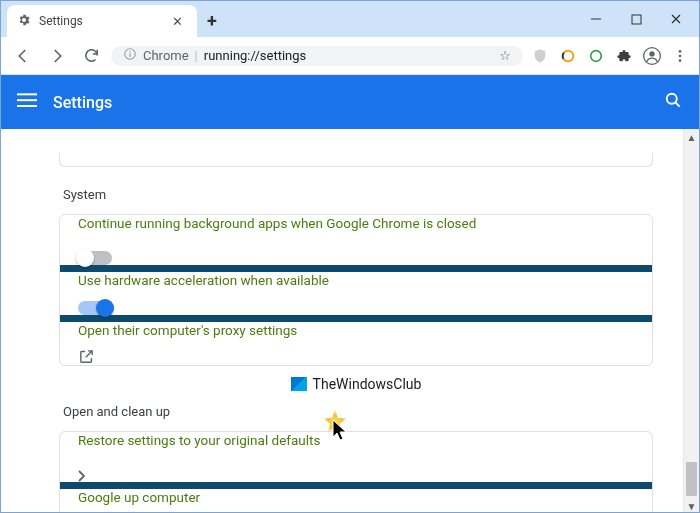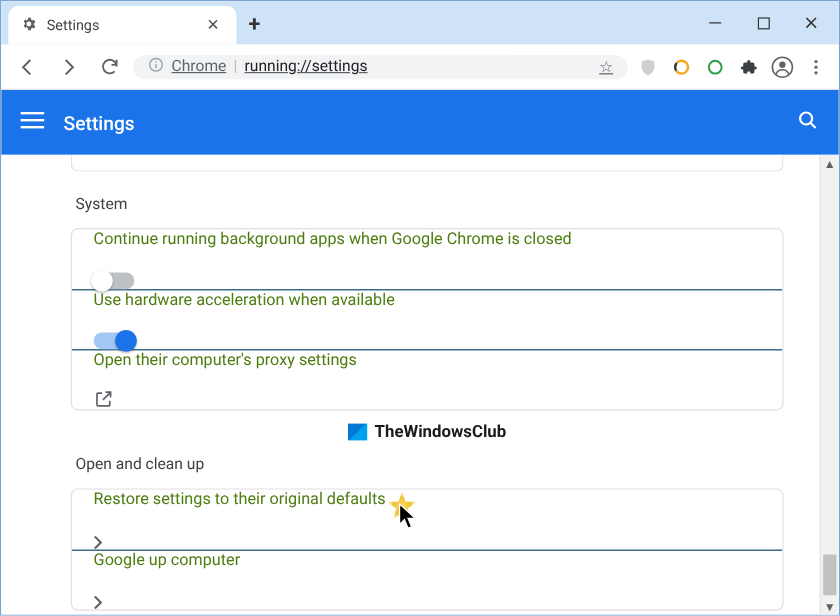--- a/index.html
+++ b/index.html
@@ -12,60 +12,60 @@
   .tab .tab-title { font-size: 12px; color: #444; flex: 1; }
   .tab .tab-close { color: #555; font-size: 13px; cursor: pointer; padding: 2px 4px; }
   .new-tab { margin-left: 10px; margin-bottom: 6px; color: #333; font-size: 18px; font-weight: bold; cursor: pointer; }
   .window-controls { position: absolute; right: 4px; top: 4px; display: flex; gap: 2px; }
   .win-btn { width: 38px; height: 28px; display: flex; align-items: center; justify-content: center; }
   .win-btn svg { display: block; }
 
   
   .toolbar { height: 38px; background: #fff; display: flex; align-items: center; padding: 0 8px; gap: 6px; border-bottom: 1px solid #e0e0e0; }
   .nav-btn { width: 28px; height: 28px; display: flex; align-items: center; justify-content: center; border-radius: 50%; cursor: pointer; color: #5f6368; }
-  .omnibox { flex: 1; height: 20px; background: #f1f3f4; border-radius: 14px; display: flex; align-items: center; padding: 0 12px; gap: 6px; font-size: 13px; color: #5f6368; text-decoration: underline; }
+  .omnibox { flex: 1; height: 20px; background: #f1f3f4; border-radius: 14px; display: flex; align-items: center; padding: 0 12px; gap: 6px; font-size: 13px; color: #5f6368; }
   .omnibox .chrome-label { color: #5f6368; }
   .omnibox .divider { color: #bbb; }
   .omnibox .url { color: #202124; }
   .omnibox .star { margin-left: auto; color: #5f6368; }
   .ext-icon { width: 22px; height: 22px; display: flex; align-items: center; justify-content: center; }
 
   
   .settings-header { height: 54px; background: #1a73e8; display: flex; align-items: center; padding: 0 16px; color: #fff; }
   .hamburger { margin-right: 16px; cursor: pointer; }
   .settings-title { font-size: 16px; font-weight: 500; }
   .search-icon { margin-left: auto; cursor: pointer; }
 
   
   .viewport { height: calc(513px - 36px - 38px - 54px); background: #fff; position: relative; overflow: hidden; }
-  .scroll-area { position: absolute; inset: 0; padding: 0 0 20px 12px; }
+  .scroll-area { position: absolute; inset: 0; padding: 0 0 20px 12px; margin-top: 24px; }
   .content { max-width: 610px; margin: 0 auto; padding: 0 8px; }
 
   
   .card-stub { height: 14px; border: 1px solid #e0e0e0; border-top: none; border-radius: 0 0 6px 6px; background: #fff; margin-bottom: 20px; }
 
   .section-label { font-size: 13px; color: #3c4043; margin-bottom: 12px; margin-left: 4px; }
 
   .card { border: 1px solid #e0e0e0; border-radius: 6px; background: #fff; overflow: hidden; }
   .row { display: flex; align-items: flex-start; min-height: 50px; padding: 0 18px; font-size: 13.5px; color: #4d7c0f; flex-direction: column; }
-  .row + .row { border-top: 1px solid #0c4a6e; }
+  .row + .row { border-top: 7px solid #0c4a6e; }
   .row .row-text { flex: 1; }
   .row .row-ctrl { display: flex; align-items: center; }
 
   
   .toggle { width: 34px; height: 14px; border-radius: 7px; position: relative; }
   .toggle .knob { position: absolute; width: 18px; height: 18px; border-radius: 50%; top: -2px; box-shadow: 0 1px 2px rgba(0,0,0,0.3); }
   .toggle.off { background: #bdc1c6; }
   .toggle.off .knob { left: -2px; background: #fff; }
   .toggle.on { background: #a4c8f5; }
   .toggle.on .knob { right: -2px; background: #1a73e8; }
 
   .open-external svg, .chevron svg { display: block; }
 
-  .watermark { display: flex; align-items: center; justify-content: center; gap: 6px; margin: 10px 0 12px; font-size: 14px; font-weight: 700; color: #1a1a1a; }
+  .watermark { display: flex; align-items: center; justify-content: center; gap: 6px; margin: 10px 0 12px; font-size: 14px; font-weight: 400; color: #1a1a1a; }
   .watermark .wm-flag { width: 16px; height: 14px; background: linear-gradient(135deg, #0078d4 50%, #00a2ed 50%); }
 
   
   .scrollbar-track { position: absolute; right: 0; top: 0; bottom: 0; width: 16px; background: #f1f1f1; border-left: 1px solid #e6e6e6; }
   .scrollbar-arrow { height: 16px; display:flex; align-items:center; justify-content:center; color:#606060; font-size:10px;}
   .scrollbar-thumb { position: absolute; left: 2px; right: 2px; background: #c1c1c1; height: 34px; bottom: 18px; border-radius: 1px; }
 
   
   .cursor-overlay { position: absolute; pointer-events: none; }
   .click-burst { position:absolute; width:26px; height:26px; }
@@ -222,21 +222,21 @@
       </div>
 
       <div class="watermark">
         <span class="wm-flag"></span>
         <span>TheWindowsClub</span>
       </div>
 
       <div class="section-label">Open and clean up</div>
       <div class="card">
         <div class="row">
-          <span class="row-text">Restore settings to their original defaults</span>
+          <span class="row-text">Restore settings to your original defaults</span>
           <span class="row-ctrl chevron">
             <svg width="8" height="12" viewBox="0 0 8 12" fill="none" stroke="#5f6368" stroke-width="1.8">
                 <path d="M1 1l5 5-5 5"></path>
               </svg>
           </span>
         </div>
         <div class="row">
           <span class="row-text">Google up computer</span>
           <span class="row-ctrl chevron">
             <svg width="8" height="12" viewBox="0 0 8 12" fill="none" stroke="#5f6368" stroke-width="1.8">

